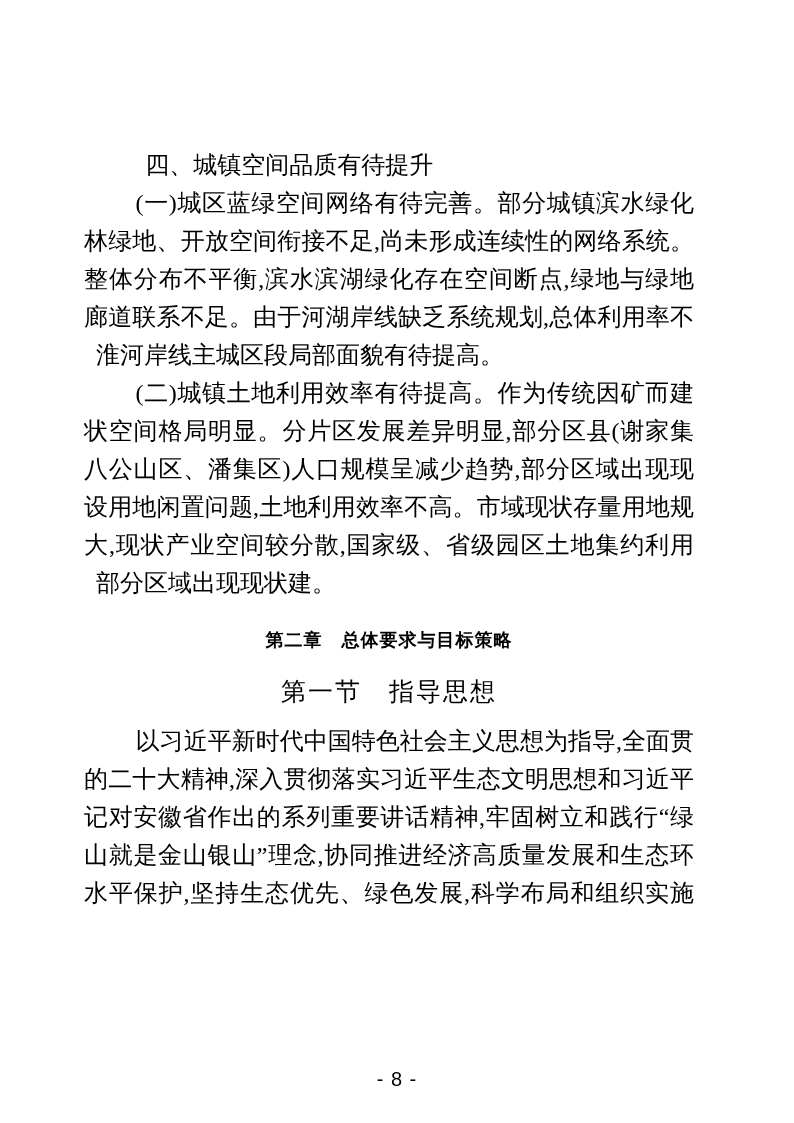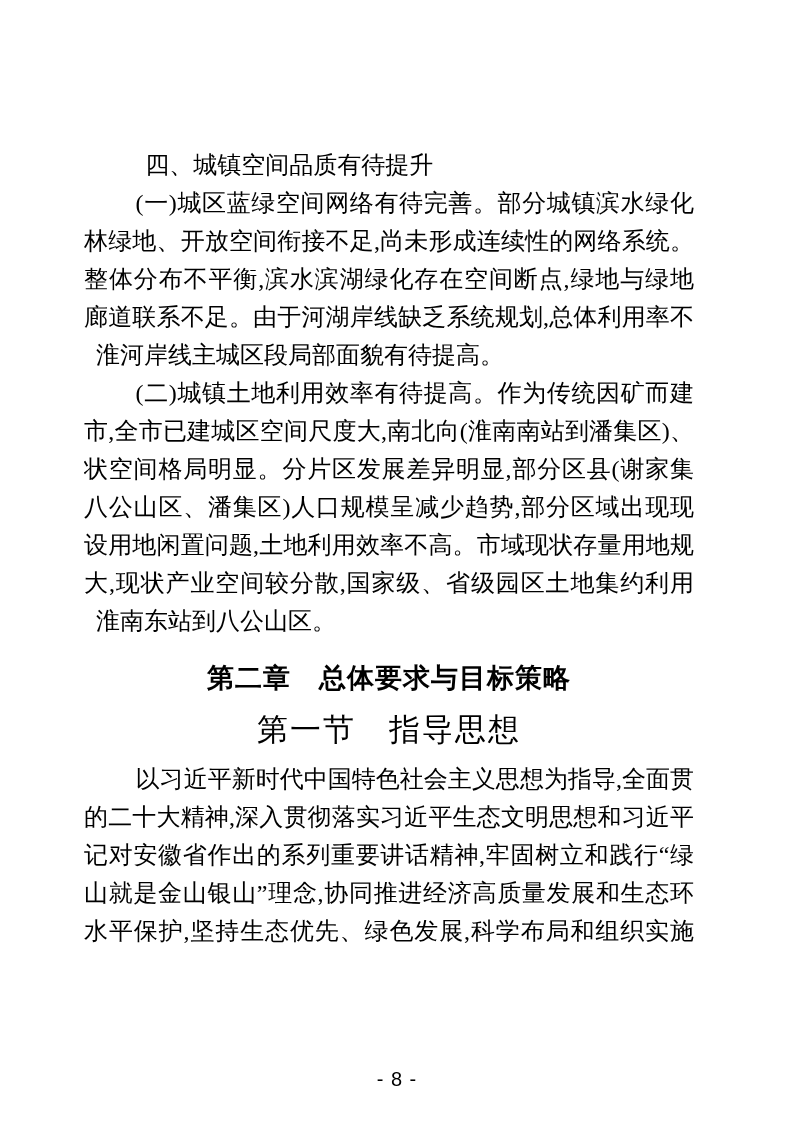--- a/index.html
+++ b/index.html
@@ -40,31 +40,31 @@
   }
   .line.end {
     text-align: left;
     text-align-last: left;
     margin-left: 12px;
   }
   .chapter {
     margin-top: 16px;
     height: 44px;
     line-height: 44px;
-    font-size: 27px;
+    font-size: 18px;
     font-weight: bold;
     text-align: center;
     font-family: "Liberation Sans", "DejaVu Sans", sans-serif;
     letter-spacing: 1px;
   }
   .section {
     margin-top: 8px;
     height: 44px;
     line-height: 44px;
-    font-size: 31px;
+    font-size: 25px;
     font-weight: normal;
     text-align: center;
     font-family: "Liberation Serif", "DejaVu Serif", serif;
     letter-spacing: 2px;
   }
   .para3 {
     margin-top: 8px;
   }
   .footer {
     position: absolute;
@@ -86,26 +86,25 @@
 
     <div class="h3">四、城镇空间品质有待提升</div>
 
     <div class="line first">(一)城区蓝绿空间网络有待完善。部分城镇滨水绿化和园</div>
     <div class="line">林绿地、开放空间衔接不足,尚未形成连续性的网络系统。绿化</div>
     <div class="line">整体分布不平衡,滨水滨湖绿化存在空间断点,绿地与绿地之间</div>
     <div class="line">廊道联系不足。由于河湖岸线缺乏系统规划,总体利用率不高,</div>
     <div class="line end">淮河岸线主城区段局部面貌有待提高。</div>
 
     <div class="line first">(二)城镇土地利用效率有待提高。作为传统因矿而建的城</div>
-    <div class="line">市,全市已建城区空间尺度大,南北向(淮南南站到潘集区)、</div>
     <div class="line">状空间格局明显。分片区发展差异明显,部分区县(谢家集区、</div>
     <div class="line">八公山区、潘集区)人口规模呈减少趋势,部分区域出现现状建</div>
     <div class="line">设用地闲置问题,土地利用效率不高。市域现状存量用地规模较</div>
     <div class="line">大,现状产业空间较分散,国家级、省级园区土地集约利用水平</div>
-    <div class="line end">淮南东站到八公山区。</div>
+    <div class="line end">部分区域出现现状建。</div>
 
     <div class="chapter">第二章　总体要求与目标策略</div>
     <div class="section">第一节　指导思想</div>
 
     <div class="para3">
       <div class="line first">以习近平新时代中国特色社会主义思想为指导,全面贯彻党</div>
       <div class="line">的二十大精神,深入贯彻落实习近平生态文明思想和习近平总书</div>
       <div class="line">记对安徽省作出的系列重要讲话精神,牢固树立和践行“绿水青</div>
       <div class="line">山就是金山银山”理念,协同推进经济高质量发展和生态环境高</div>
       <div class="line">水平保护,坚持生态优先、绿色发展,科学布局和组织实施生态</div>

